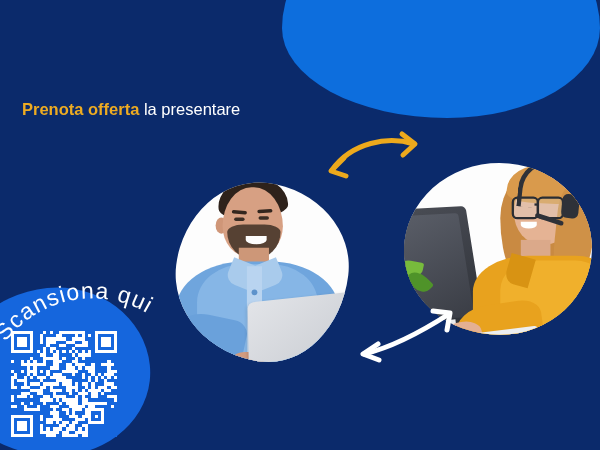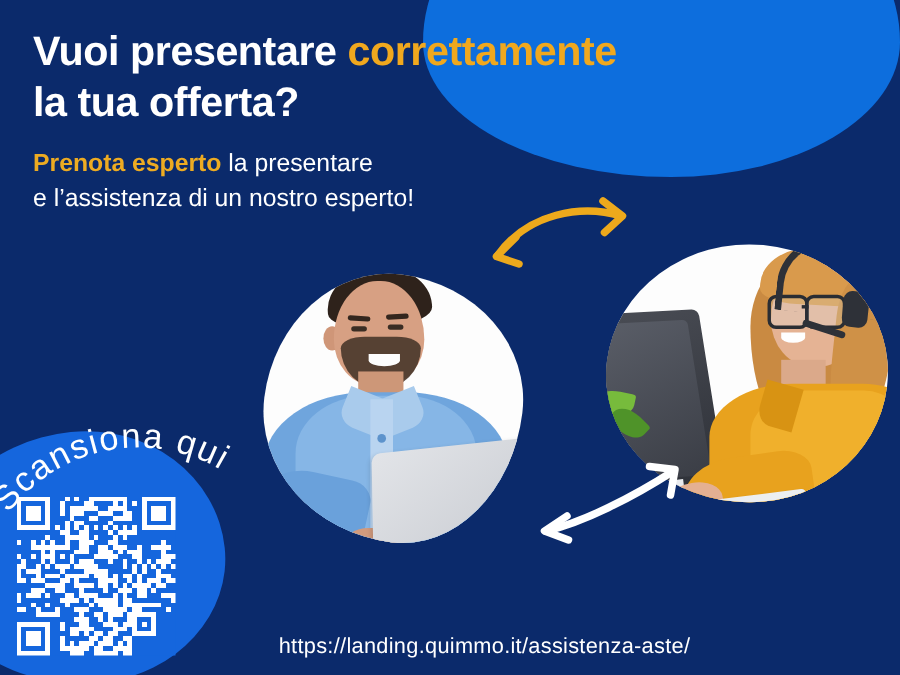--- a/index.html
+++ b/index.html
@@ -318,28 +318,23 @@
   }
 </style>
 </head>
 <body>
 
 <div id="banner">
 
   <div class="bg-circle-topright"></div>
   <div class="bg-blob-qr"></div>
 
-  <div class="headline">
-    <span>Vuoi presentare </span><span class="hl-accent">correttamente</span><br>
-    <span>la tua offerta?</span>
-  </div>
 
   <div class="subhead">
-    <span class="sh-accent">Prenota esperto</span><span> la presentare</span><br>
-    <span>e l’assistenza di un nostro esperto!</span>
+    <span class="sh-accent">Prenota offerta</span><span> la presentare</span><br>
   </div>
 
   <div class="photo-blob photo-left">
     <div class="photo-inner">
       <div class="m-hair"></div>
       <div class="m-ear"></div>
       <div class="m-head"></div>
       <div class="m-brow l"></div>
       <div class="m-brow r"></div>
       <div class="m-eye l"></div>
@@ -926,15 +921,14 @@
           <rect x="17" y="32" width="1" height="1"></rect>
           <rect x="18" y="32" width="1" height="1"></rect>
           <rect x="19" y="32" width="1" height="1"></rect>
           <rect x="20" y="32" width="1" height="1"></rect>
           <rect x="22" y="32" width="1" height="1"></rect>
           <rect x="23" y="32" width="1" height="1"></rect>
         </g>
     </svg>
   </div>
 
-  <div class="url-text">https://landing.quimmo.it/assistenza-aste/</div>
 
 </div>
 
 </body></html>

